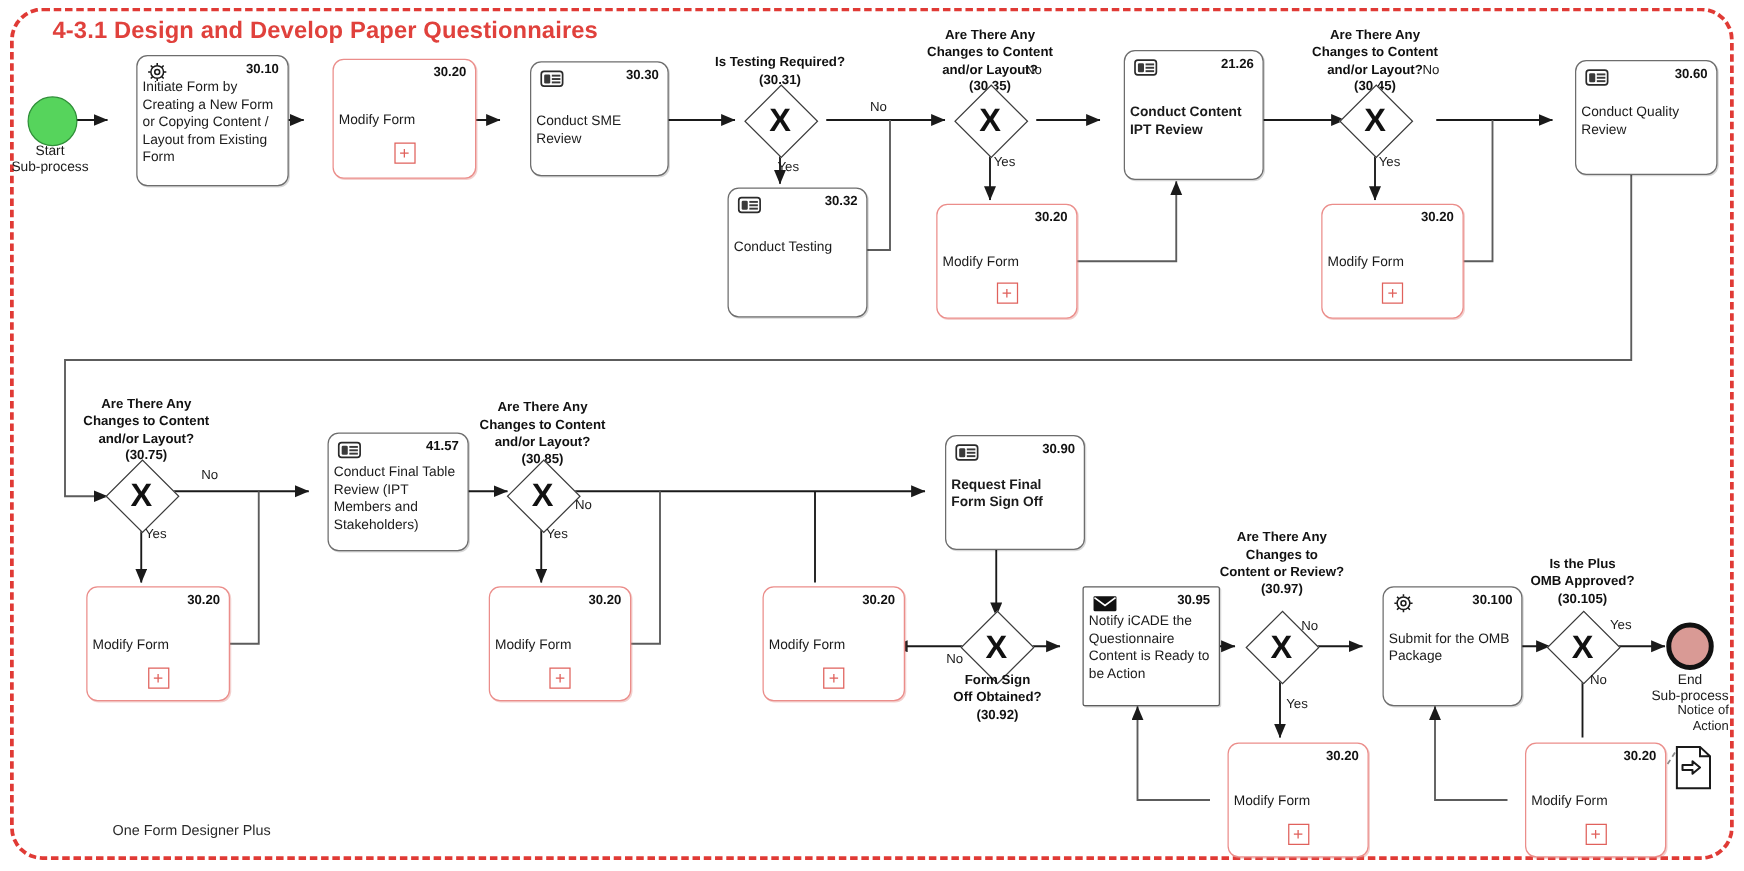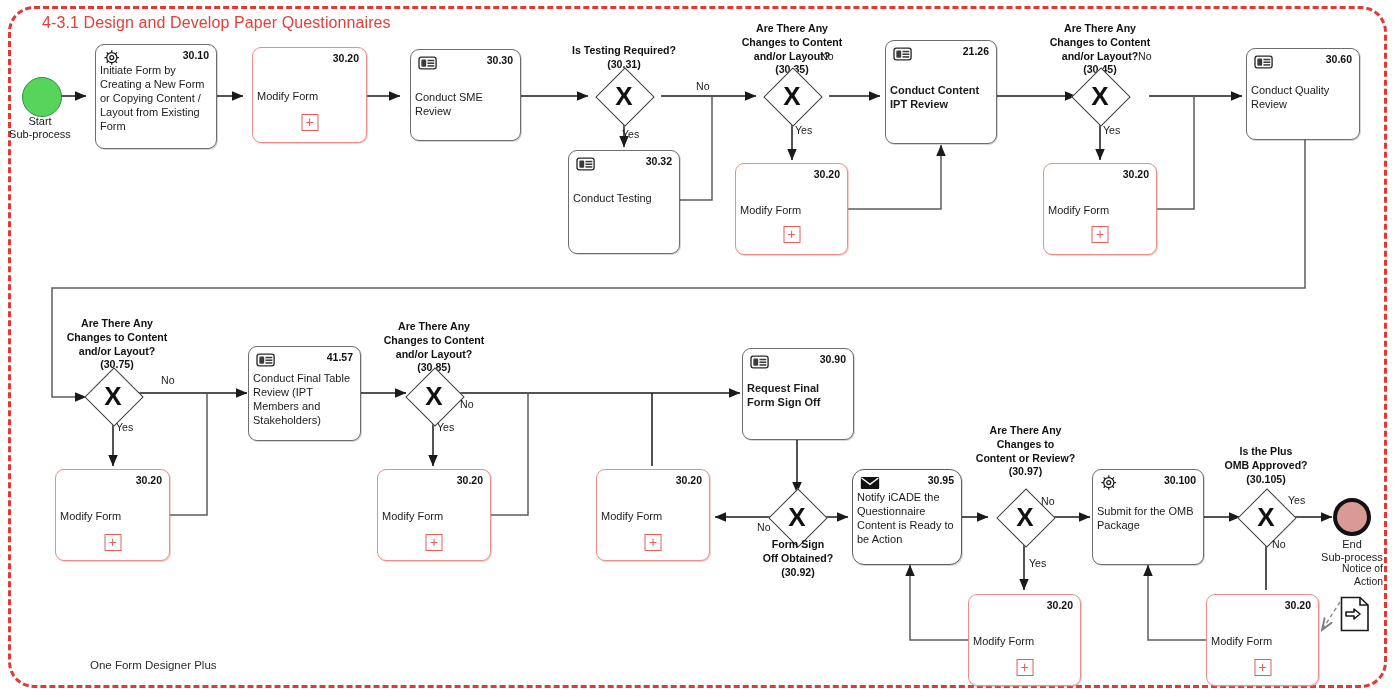--- a/index.html
+++ b/index.html
@@ -6,36 +6,36 @@
   html,body{margin:0;padding:0;background:#ffffff;}
   body{width:1395px;height:697px;overflow:hidden;
        font-family:"Liberation Sans","DejaVu Sans",sans-serif;}
   #stage{position:relative;width:1395px;height:697px;background:#fff;}
 
   
   .pool-frame{position:absolute;left:8px;top:6px;width:1379px;height:682px;
               border:3px dashed #e03a35;border-radius:26px;box-sizing:border-box;}
 
   
-  .diagram-title{position:absolute;left:42px;top:14px;font-size:16px;
-                 font-weight:normal;color:#e0413c;letter-spacing:.1px;white-space:nowrap;}
+  .diagram-title{position:absolute;left:42px;top:14px;font-size:19px;
+                 font-weight:bold;color:#e0413c;letter-spacing:.1px;white-space:nowrap;}
 
   
   .pool-footer{position:absolute;left:90px;top:659px;font-size:11.5px;color:#2b2b2b;}
 
   
   svg.wires{position:absolute;left:0;top:0;width:1395px;height:697px;pointer-events:none;}
 
   
-  .node{position:absolute;box-sizing:border-box;}
+  .node{position:absolute;box-sizing:border-box;margin-left:14px;}
 
   .task{border:1.6px solid #6d6d6d;border-radius:9px;background:#fff;
         box-shadow:1px 1px 0 rgba(0,0,0,.16);}
   .task.subproc{border:1.6px solid #eb8d8a;box-shadow:1px 1px 0 rgba(220,120,115,.35);}
-  .task.sharp{border-radius:12px;border-color:#5d5d5d;padding-left:37px;}
+  .task.sharp{border-radius:2px;border-color:#5d5d5d;padding-left:37px;}
 
   .task-num{position:absolute;right:7px;top:4px;font-size:10.5px;font-weight:bold;color:#111;}
   .task-label{position:absolute;left:4px;right:4px;
               font-size:11px;color:#1b1b1b;line-height:1.28;}
   .task-label.bold{font-weight:bold;}
 
   .marker-plus{position:absolute;left:50%;transform:translateX(-50%);
                width:17px;height:17px;border:1.4px solid #e0615c;box-sizing:border-box;
                color:#e0615c;font-size:14px;line-height:14px;text-align:center;}
 

